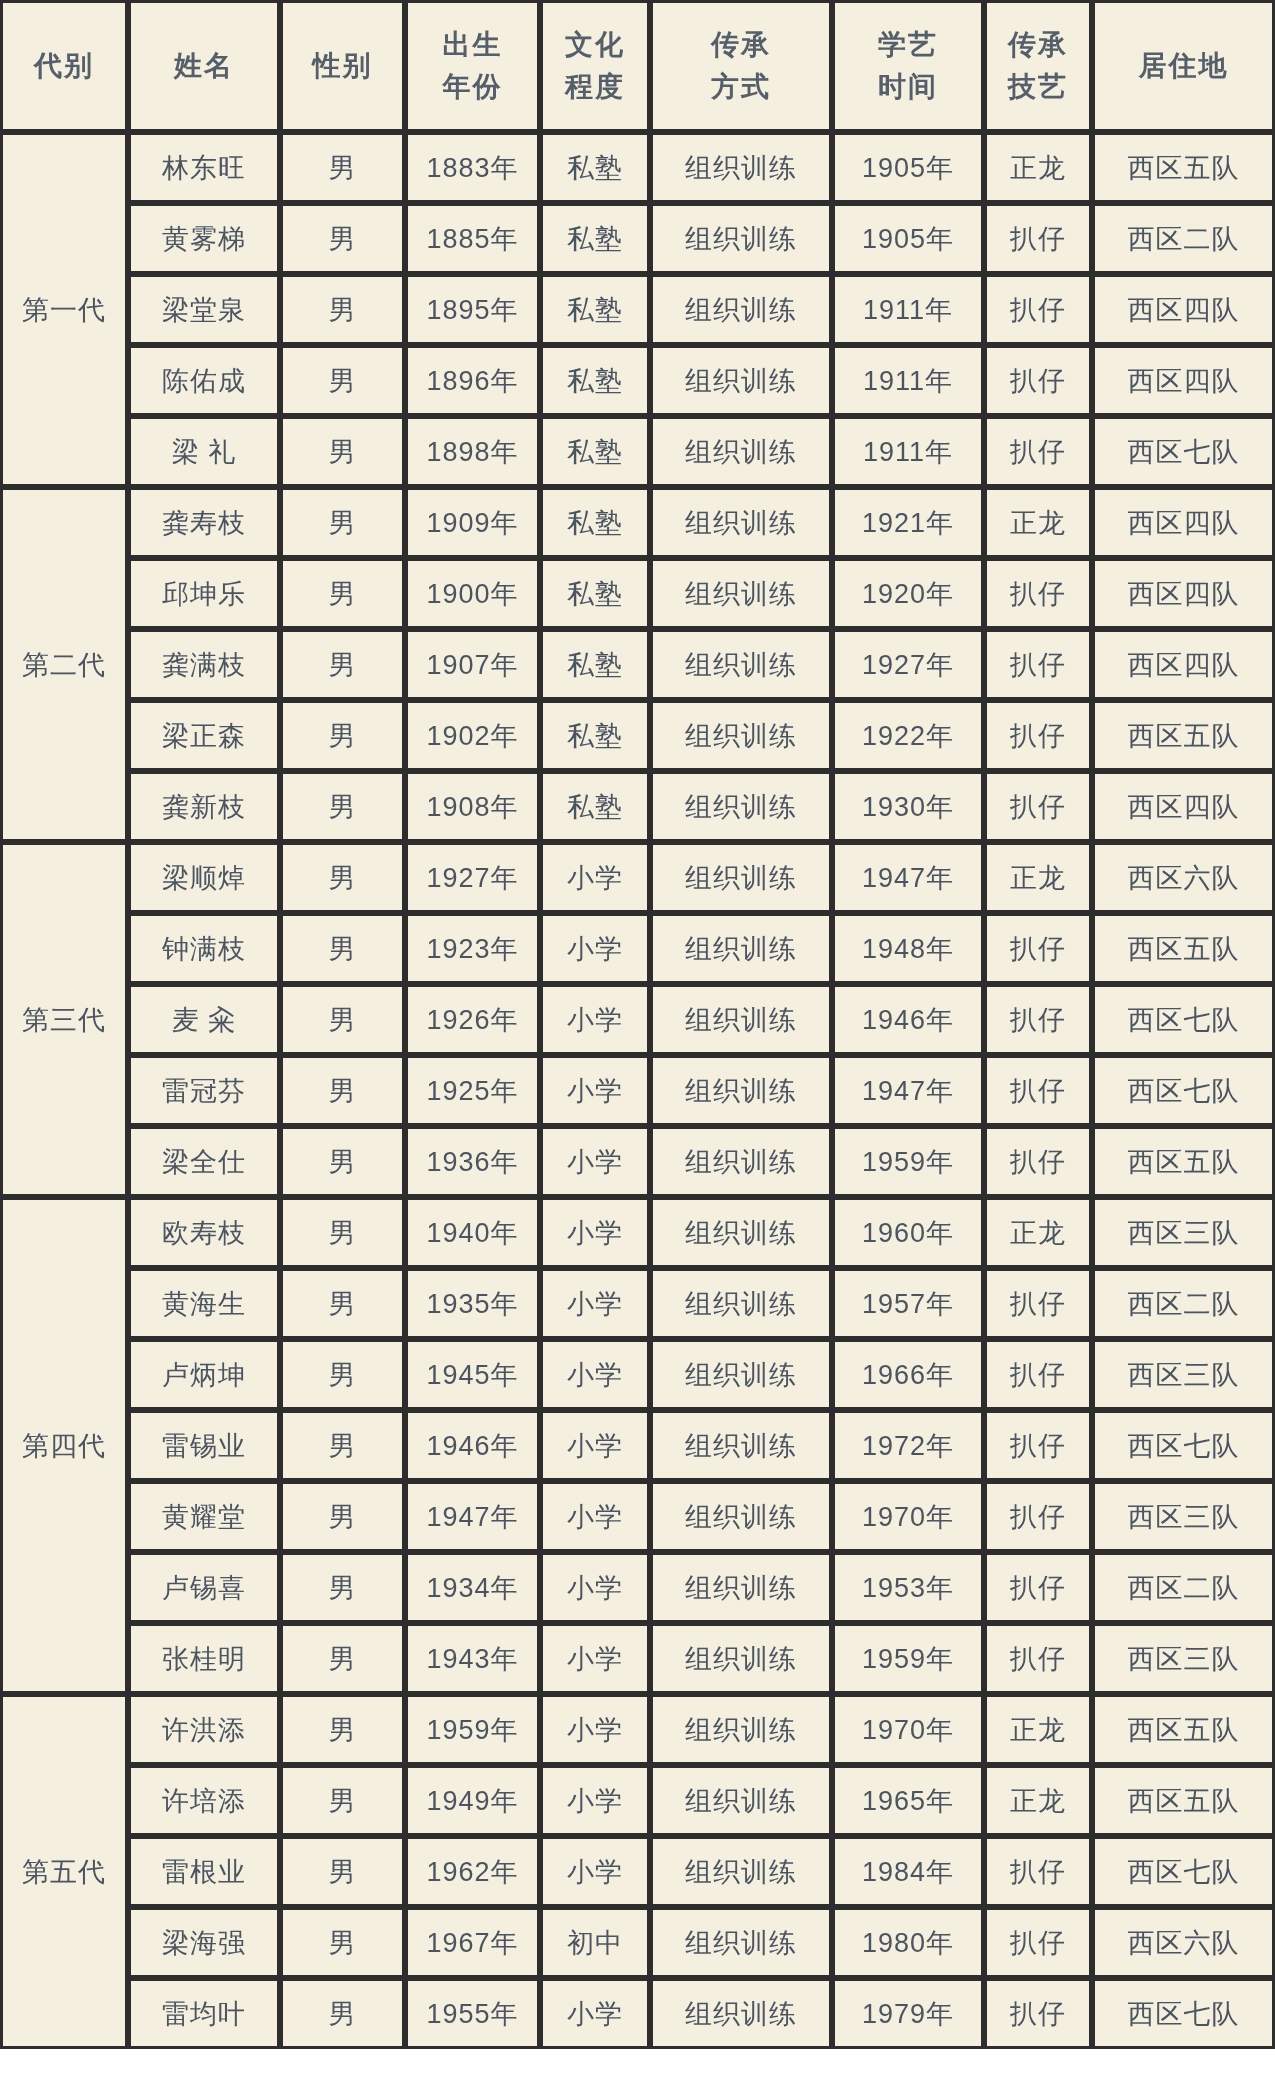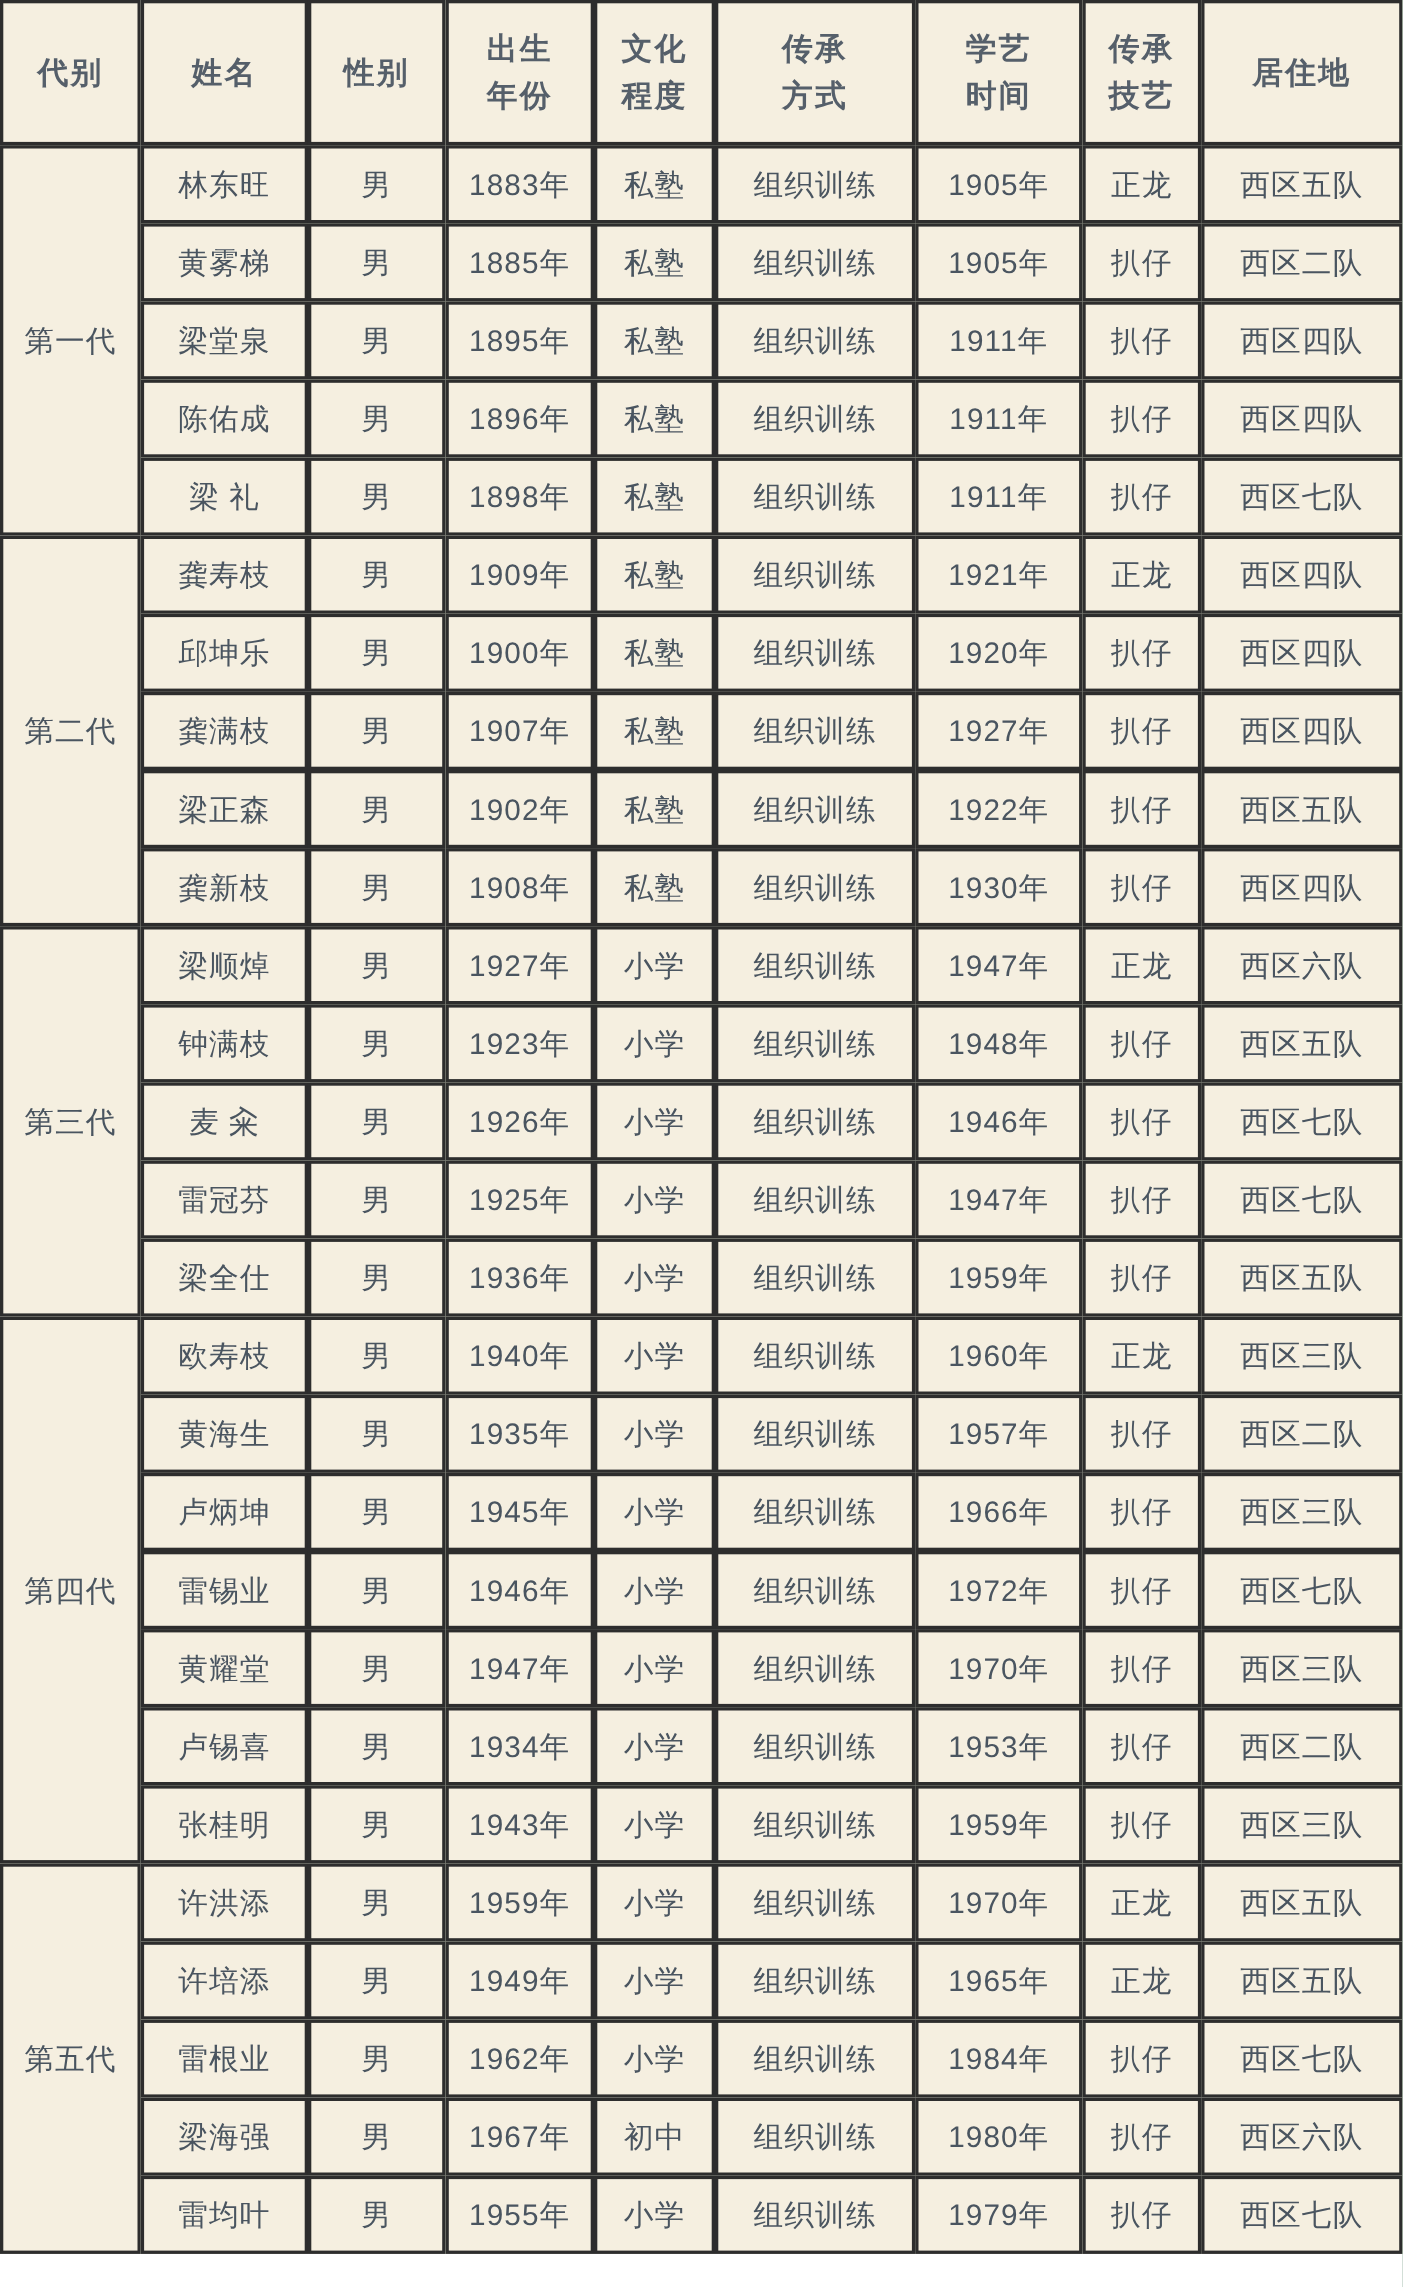--- a/index.html
+++ b/index.html
@@ -15,21 +15,21 @@
     width: 1275px;
     min-height: 2081px;
     background: #ffffff;
     position: relative;
   }
   table.lineage {
     border-collapse: separate;
     border-spacing: 0;
     table-layout: fixed;
     width: 1275px;
-    background: #14532d;
+    background: #701a75;
   }
   table.lineage td, table.lineage th {
     background: #f5efe0;
     border: 3px solid #2d2d2d;
     color: #4a5560;
     text-align: center;
     vertical-align: middle;
     font-weight: normal;
     padding: 0;
     height: 65px;

